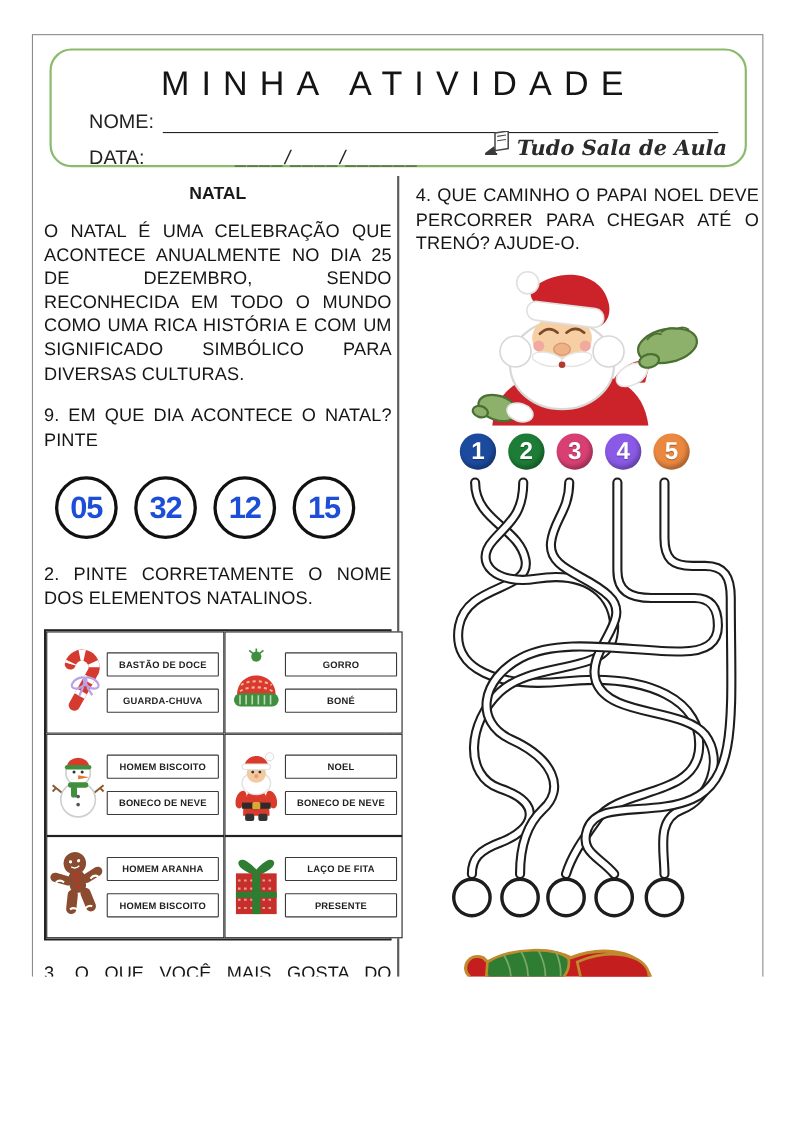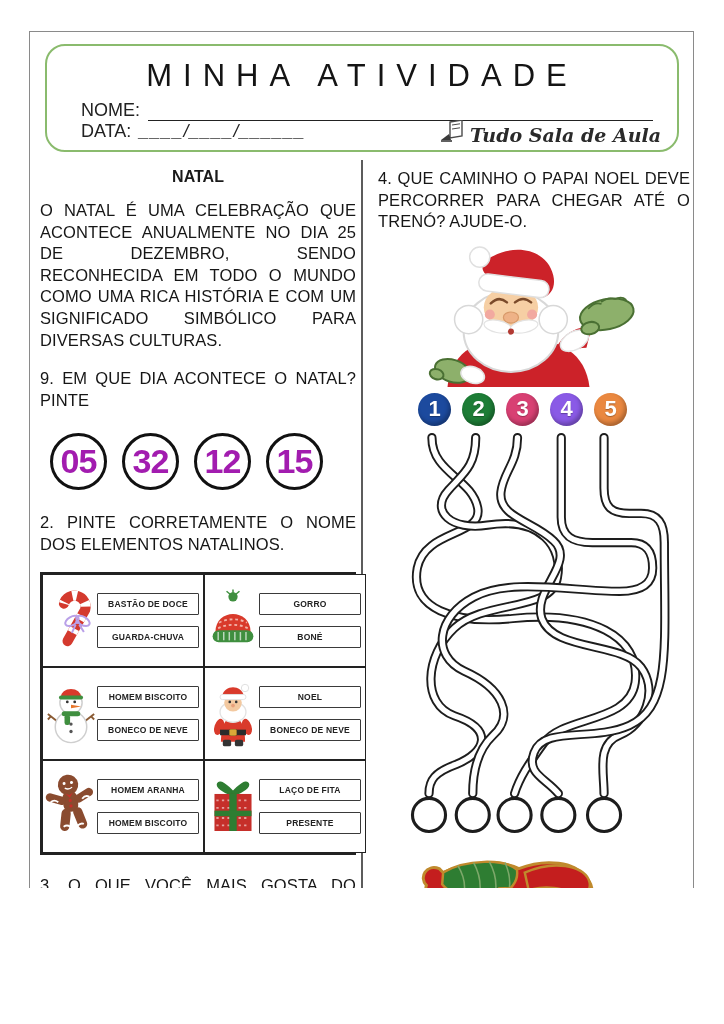--- a/index.html
+++ b/index.html
@@ -9,41 +9,41 @@
 
   .page-border { position:absolute; left:29px; top:31px; width:665px; height:965px;
     border:1.5px solid #8a8a8a; background:#fff; }
 
   
   .header-box { position:absolute; left:45px; top:44px; width:634px; height:108px;
     border:2px solid #8abb6d; border-radius:20px; background:#fff; }
   .title { text-align:center; margin-top:12px; font-size:31px; font-weight:500;
     letter-spacing:11px; color:#141414; }
   .id-rows { position:absolute; left:34px; right:24px; top:54px; font-size:18px; color:#222; }
-  .row-line { display:flex; align-items:flex-end; margin-bottom:0; }
+  .row-line { display:flex; align-items:flex-end; margin-bottom:12px;justify-content:space-between; }
   .fill-line { flex:1; border-bottom:1.6px solid #222; height:20px; margin-left:8px; }
   .date-blanks { margin-left:8px; letter-spacing:1px;font-style:italic; }
   .logo { position:absolute; right:16px; bottom:4px; display:flex; align-items:flex-end; gap:4px; }
   .logo-text { font-family:"DejaVu Serif", serif; font-style:italic; font-weight:bold;
     font-size:19px; color:#2a2a2a; }
 
   
   .divider { position:absolute; left:361px; top:160px; width:2px; height:828px; background:#5c5c5c; }
   .col-left  { position:absolute; left:40px;  top:168px; width:316px; }
   .col-right { position:absolute; left:378px; top:168px; width:312px; }
 
   .qtext { font-size:16.5px; line-height:21.6px; text-align:justify; text-align-last:left;
     color:#161616; letter-spacing:.1px; }
   .section-title { text-align:center; font-weight:bold; font-size:16px; margin-bottom:14px; }
 
   
   .day-row { display:flex; gap:15px; padding-left:10px; margin:22px 0 4px 0; }
   .day-circle { width:57px; height:57px; border:3.5px solid #111; border-radius:50%;
     display:flex; align-items:center; justify-content:center;
-    font-size:34px; font-weight:bold; letter-spacing:-1px; color:#a21caf; background:#fff; }
+    font-size:28px; font-weight:bold; letter-spacing:-1px; color:#1d4ed8; background:#fff; }
 
   
   .q2-grid { margin-top:16px; width:316px; border:2px solid #222; display:grid;
     grid-template-columns:1fr 1fr; }
   .q2-cell { border:1.2px solid #222; height:93px; display:flex; align-items:center;
     padding:5px 4px 5px 2px; background:#fff; }
   .cell-icon { flex:0 0 52px; display:flex; justify-content:center; align-items:center; }
   .cell-opts { flex:1; display:flex; flex-direction:column; gap:11px; align-items:center; }
   .opt-box { width:102px; border:1.5px solid #3a3a3a; background:#fff; text-align:center;
     font-size:8.5px; font-weight:bold; letter-spacing:.2px; padding:5px 1px; white-space:nowrap;

